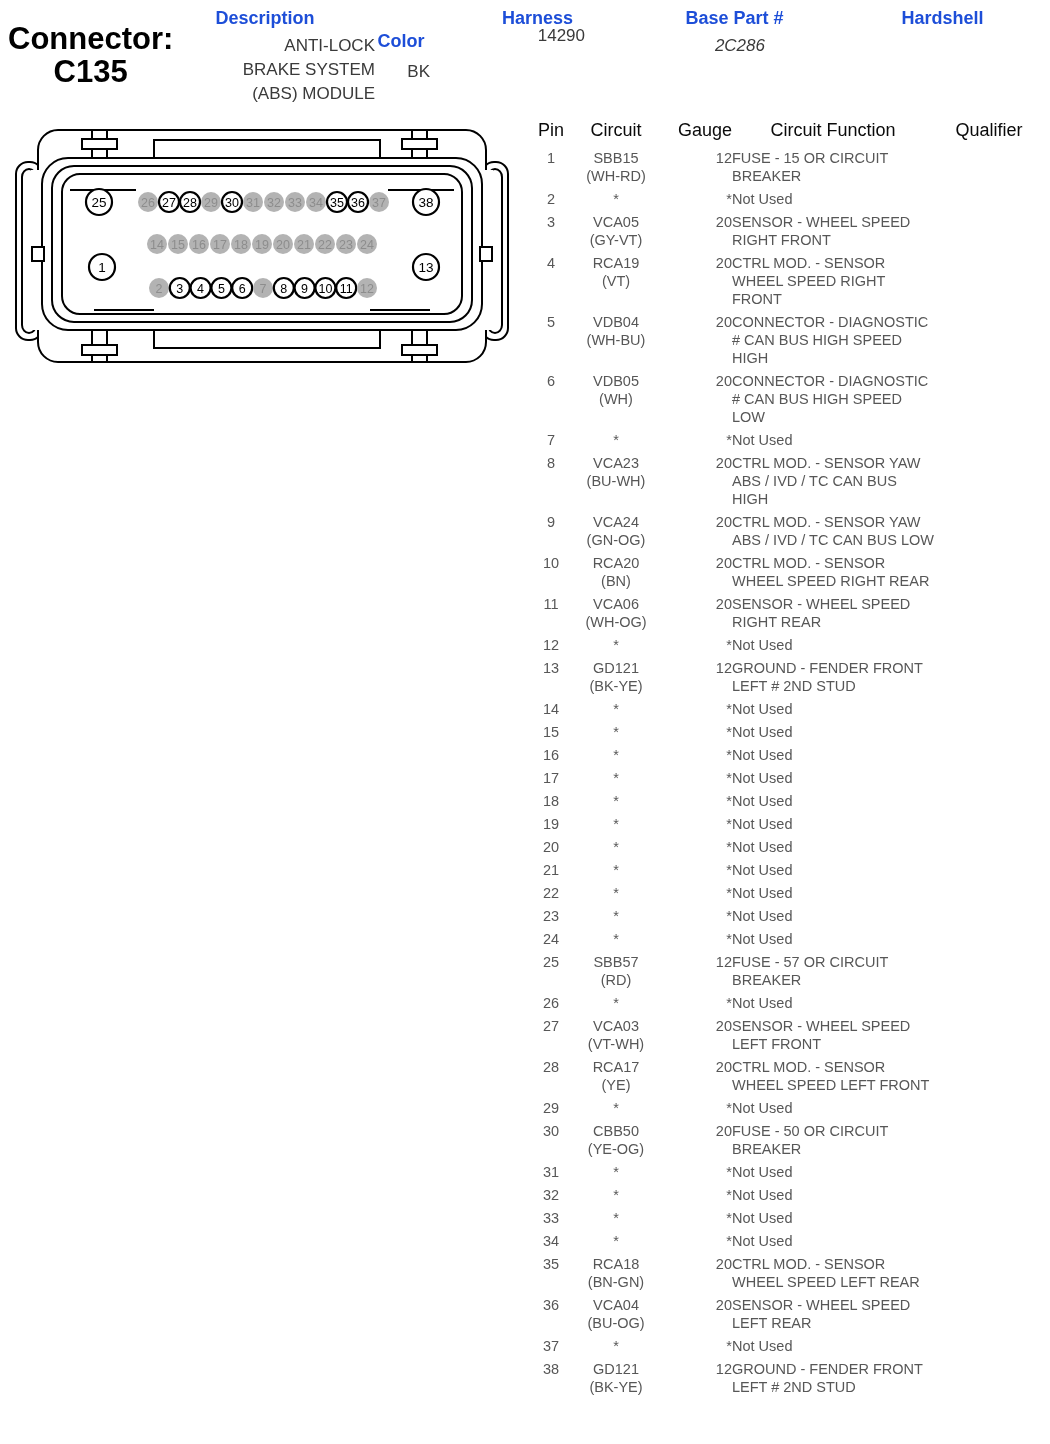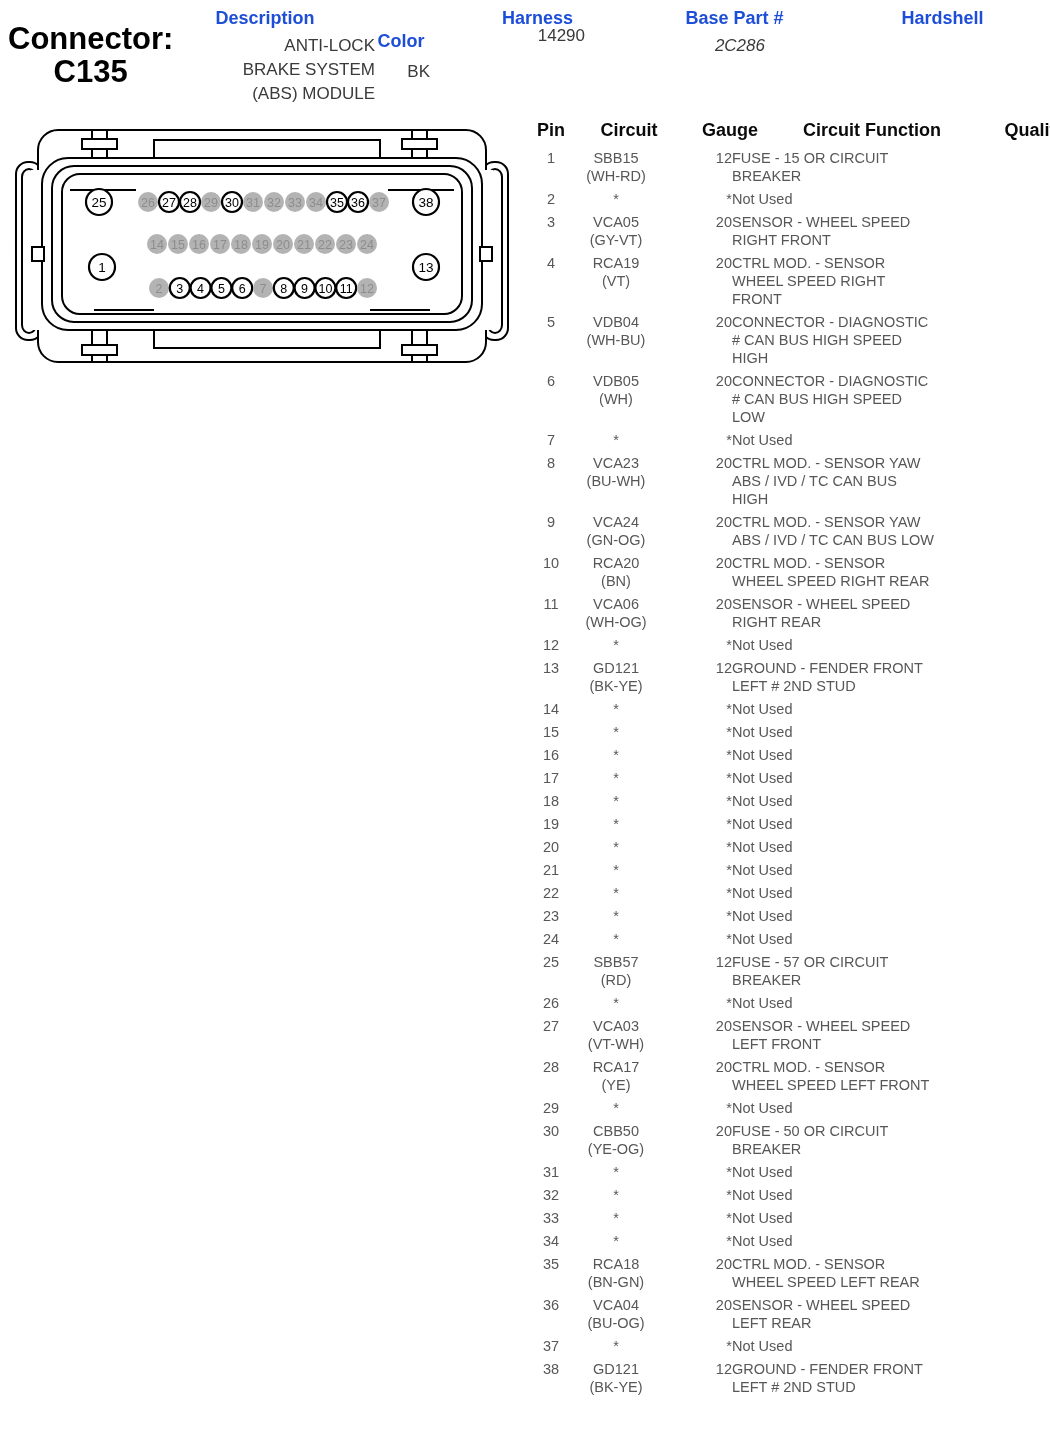--- a/index.html
+++ b/index.html
@@ -7,21 +7,21 @@
     width:1050px;height:1444px;background:#ffffff;position:relative;
     font-family:"Liberation Sans", sans-serif;color:#000;overflow:hidden;
   }
   .abs{position:absolute;}
   
   .conn-title{left:8px;top:22px;font-size:31px;font-weight:bold;line-height:33px;letter-spacing:0px;text-align:center;}
   .hdr-label{font-weight:bold;font-size:18px;color:#1d4ed8;text-align:center;}
   .hdr-value{font-size:17px;color:#3a3a3a;text-align:right;line-height:24px;}
   
   #pin-table{left:0;top:120px;width:1050px;}
-  .thead{display:flex;padding-left:530px;font-weight:bold;font-size:18px;color:#0a0a0a;margin-bottom:8px;gap:13px;}
+  .thead{display:flex;padding-left:530px;font-weight:normal;font-size:18px;color:#0a0a0a;margin-bottom:8px;}
   .trow{display:flex;padding-left:530px;margin-bottom:5px;font-size:14.5px;color:#575757;line-height:18px;align-items:flex-start;}
   .c-pin{width:42px;text-align:center;flex:none;}
   .c-circuit{width:88px;text-align:center;flex:none;}
   .c-gauge{width:72px;text-align:right;flex:none;}
   .c-func{width:202px;flex:none;}
   .c-qual{width:110px;text-align:center;flex:none;}
   
   #connector-art{left:2px;top:120px;}
   .ln{fill:none;stroke:#000;stroke-width:2;}
   .shape{fill:#ffffff;stroke:#000;stroke-width:2;}

